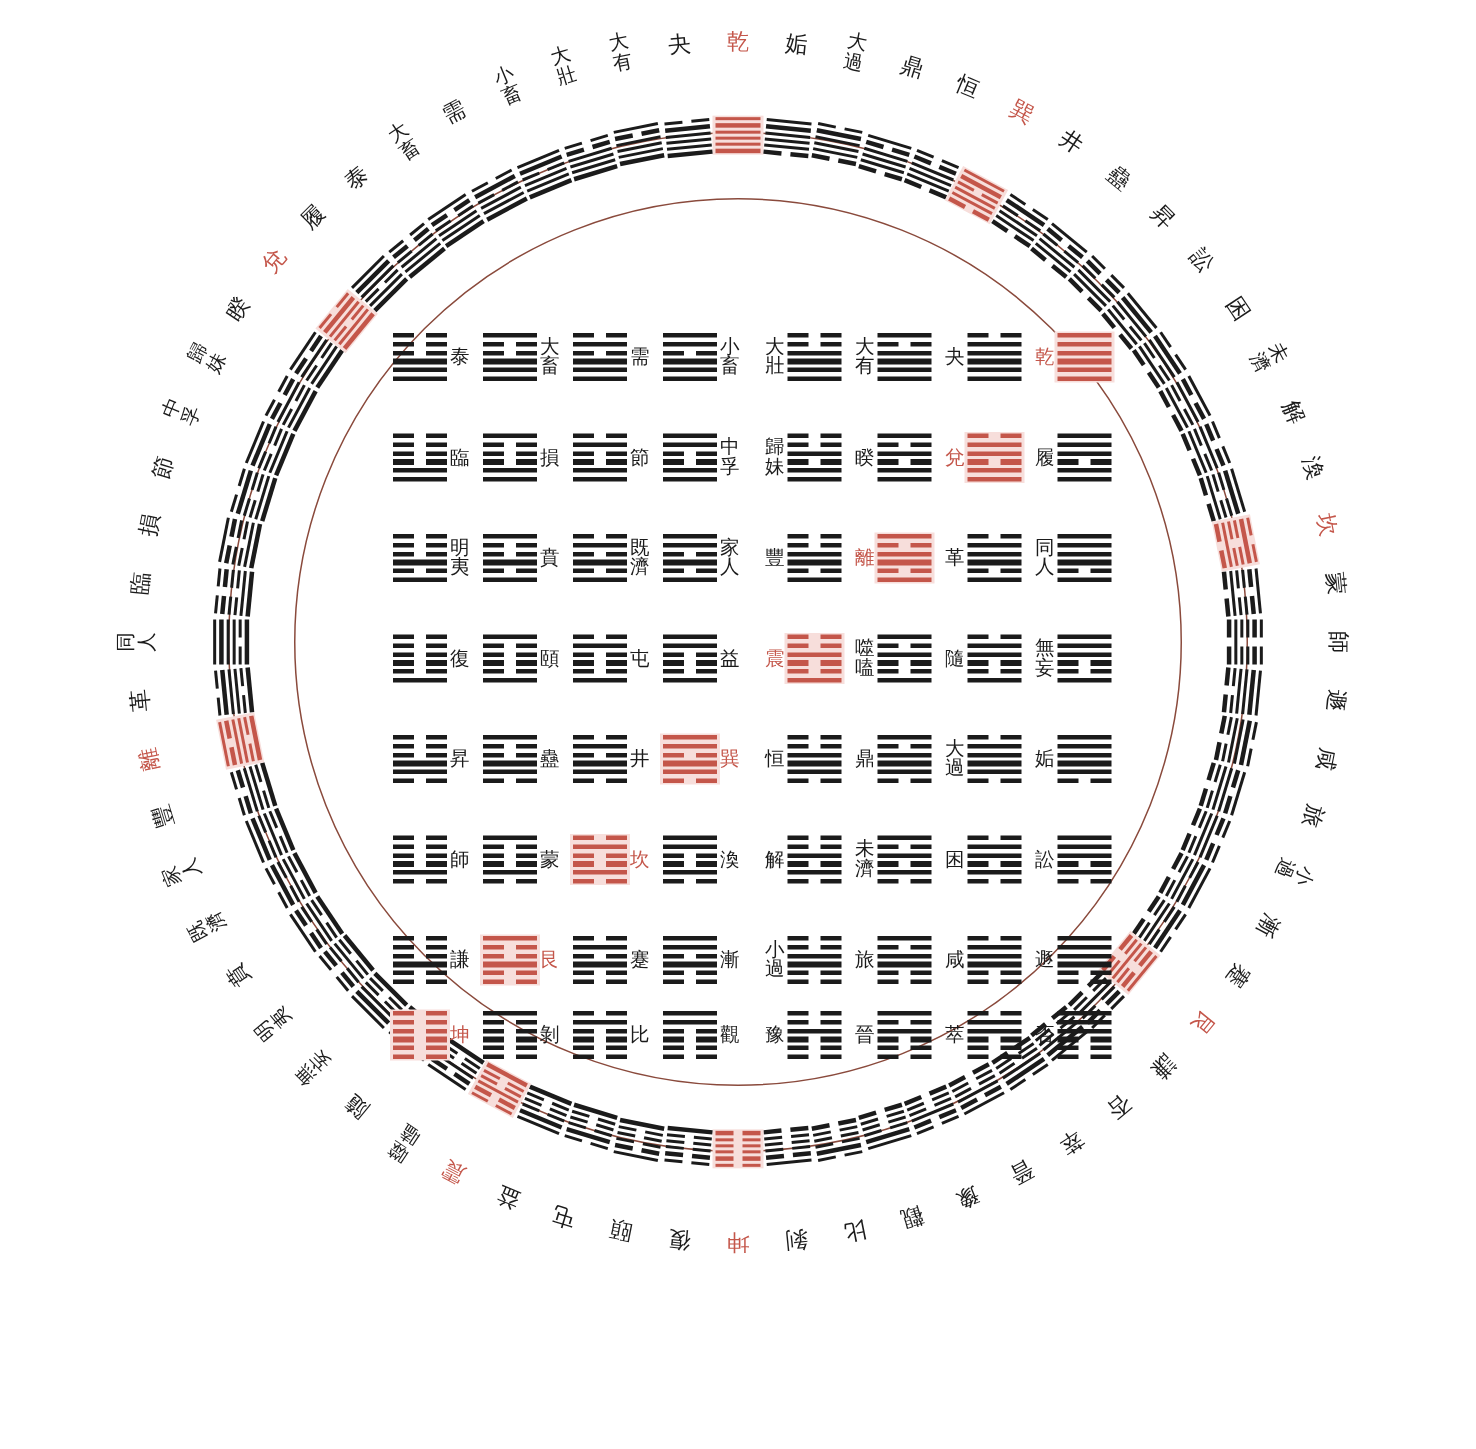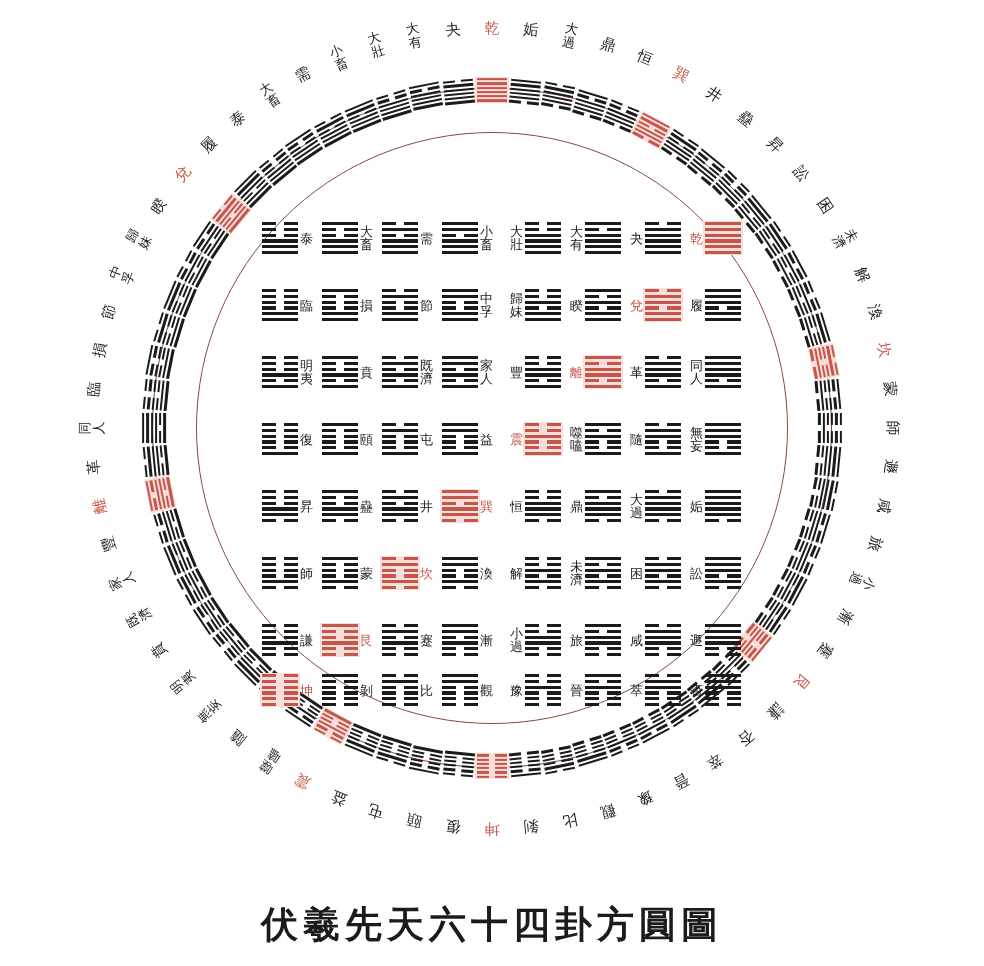--- a/index.html
+++ b/index.html
@@ -3594,14 +3594,13 @@
               <div class="seg" style="width: 100%; height: 3.2px;"></div>
             </div>
             <div class="row" style="height: 3.2px; margin-bottom: 0px;">
               <div class="seg" style="width: 100%; height: 3.2px;"></div>
             </div>
           </div>
         </div>
       </div>
     </div>
 
-  <div id="title">伏羲先天六十四卦方圓圖</div>
 </div>
 
 </body></html>

